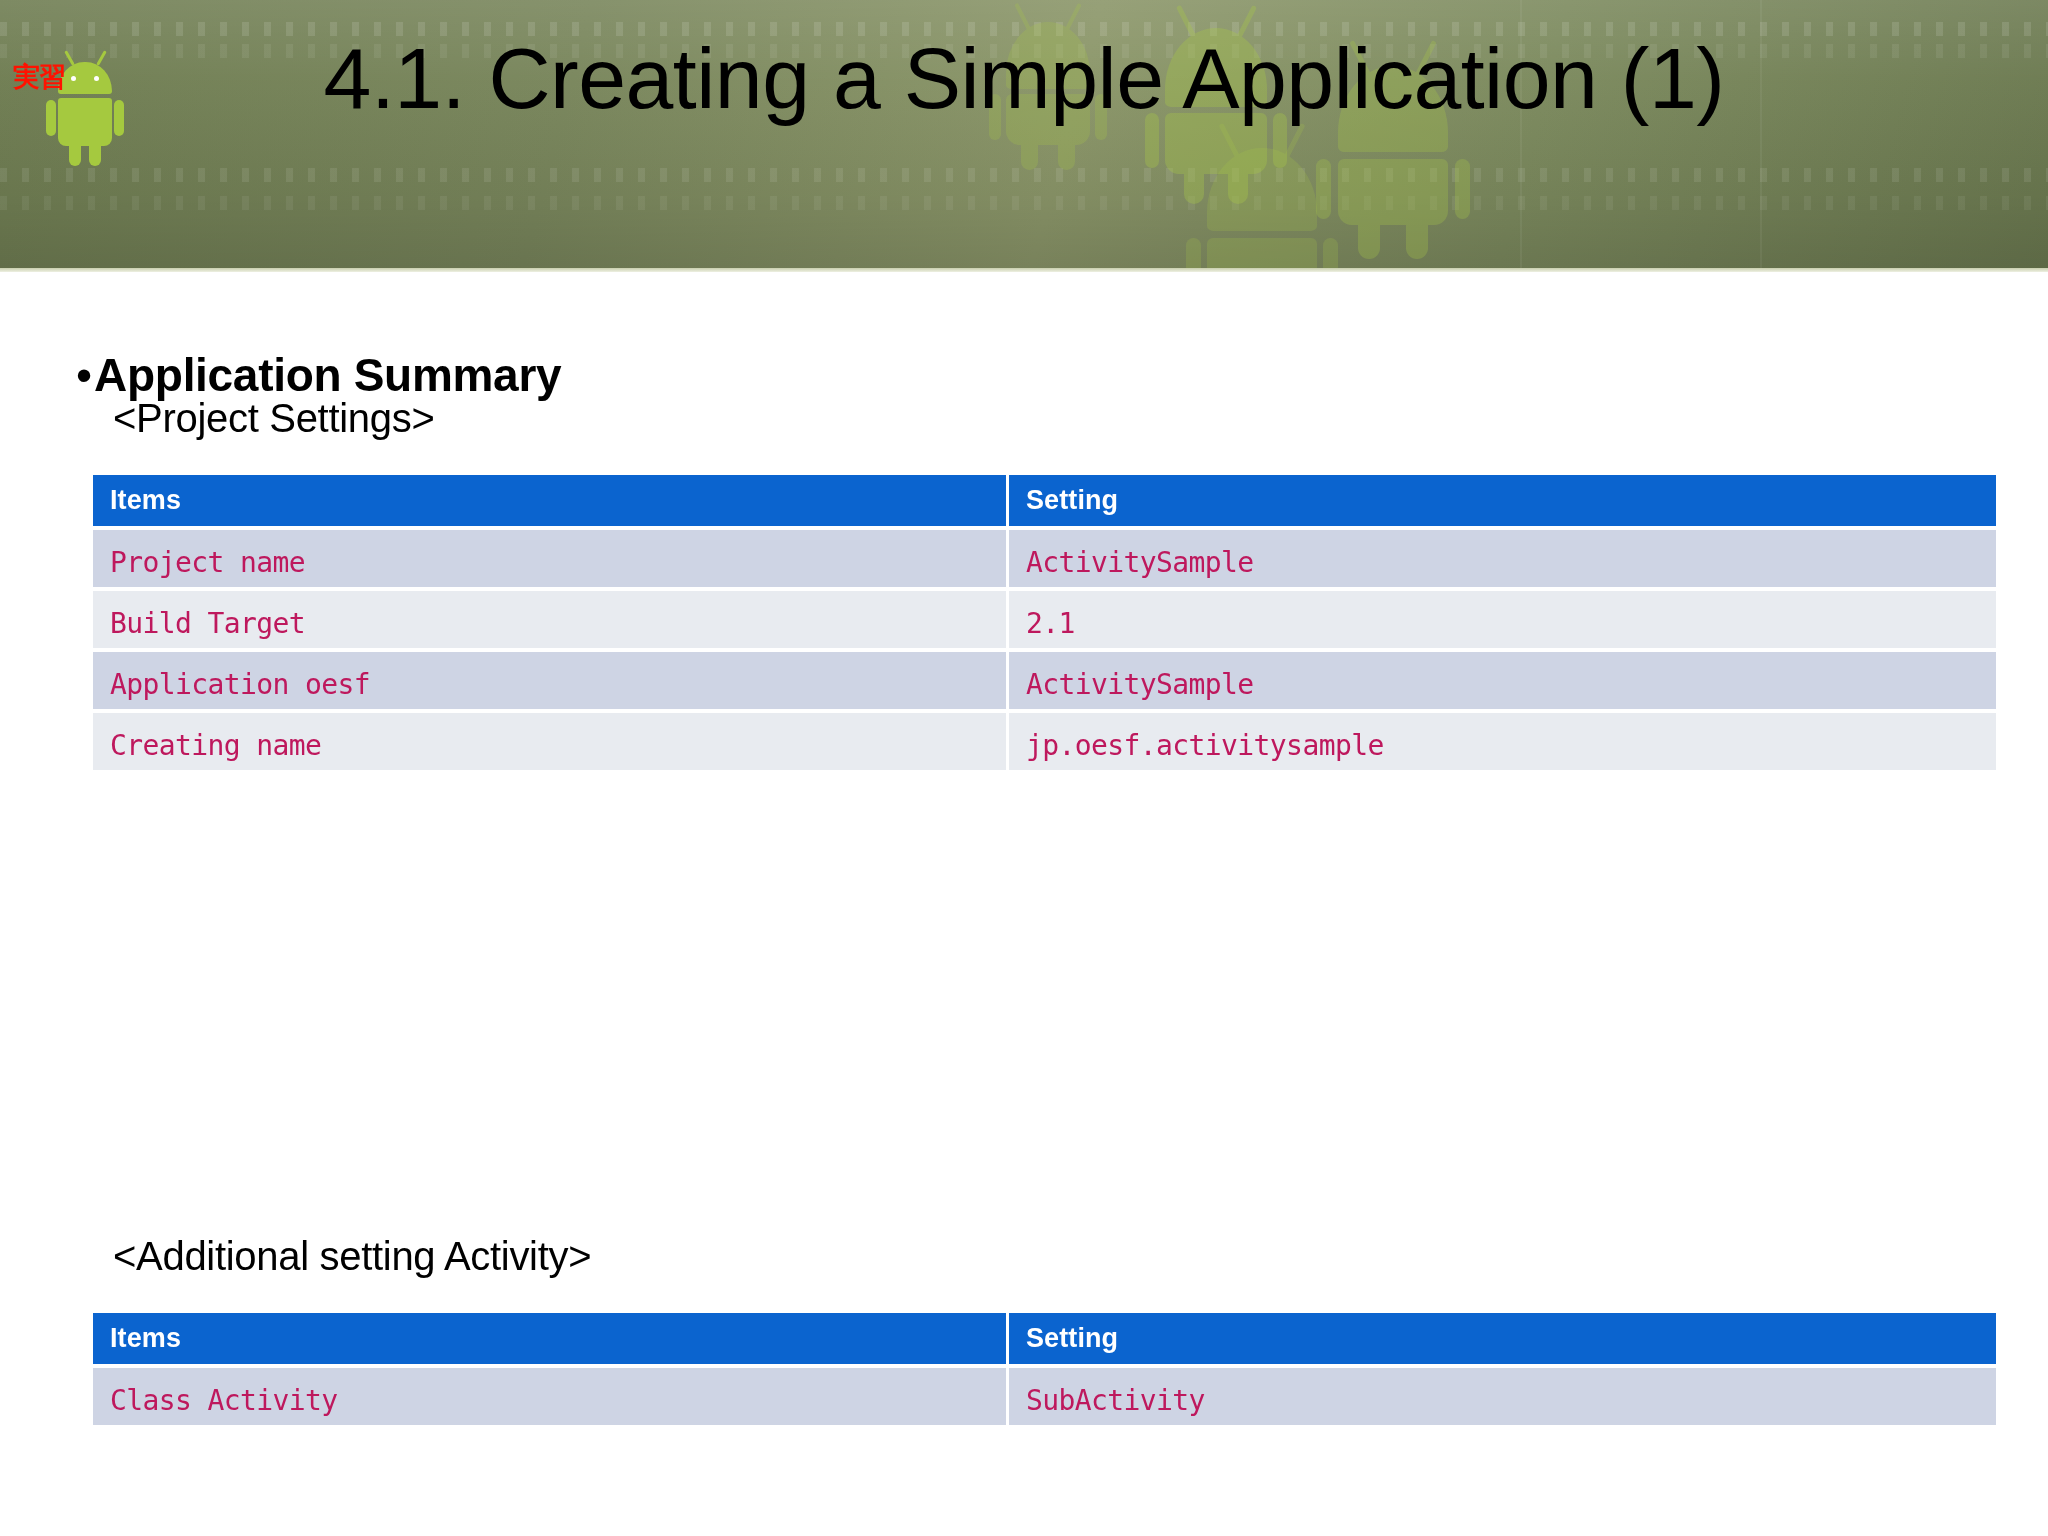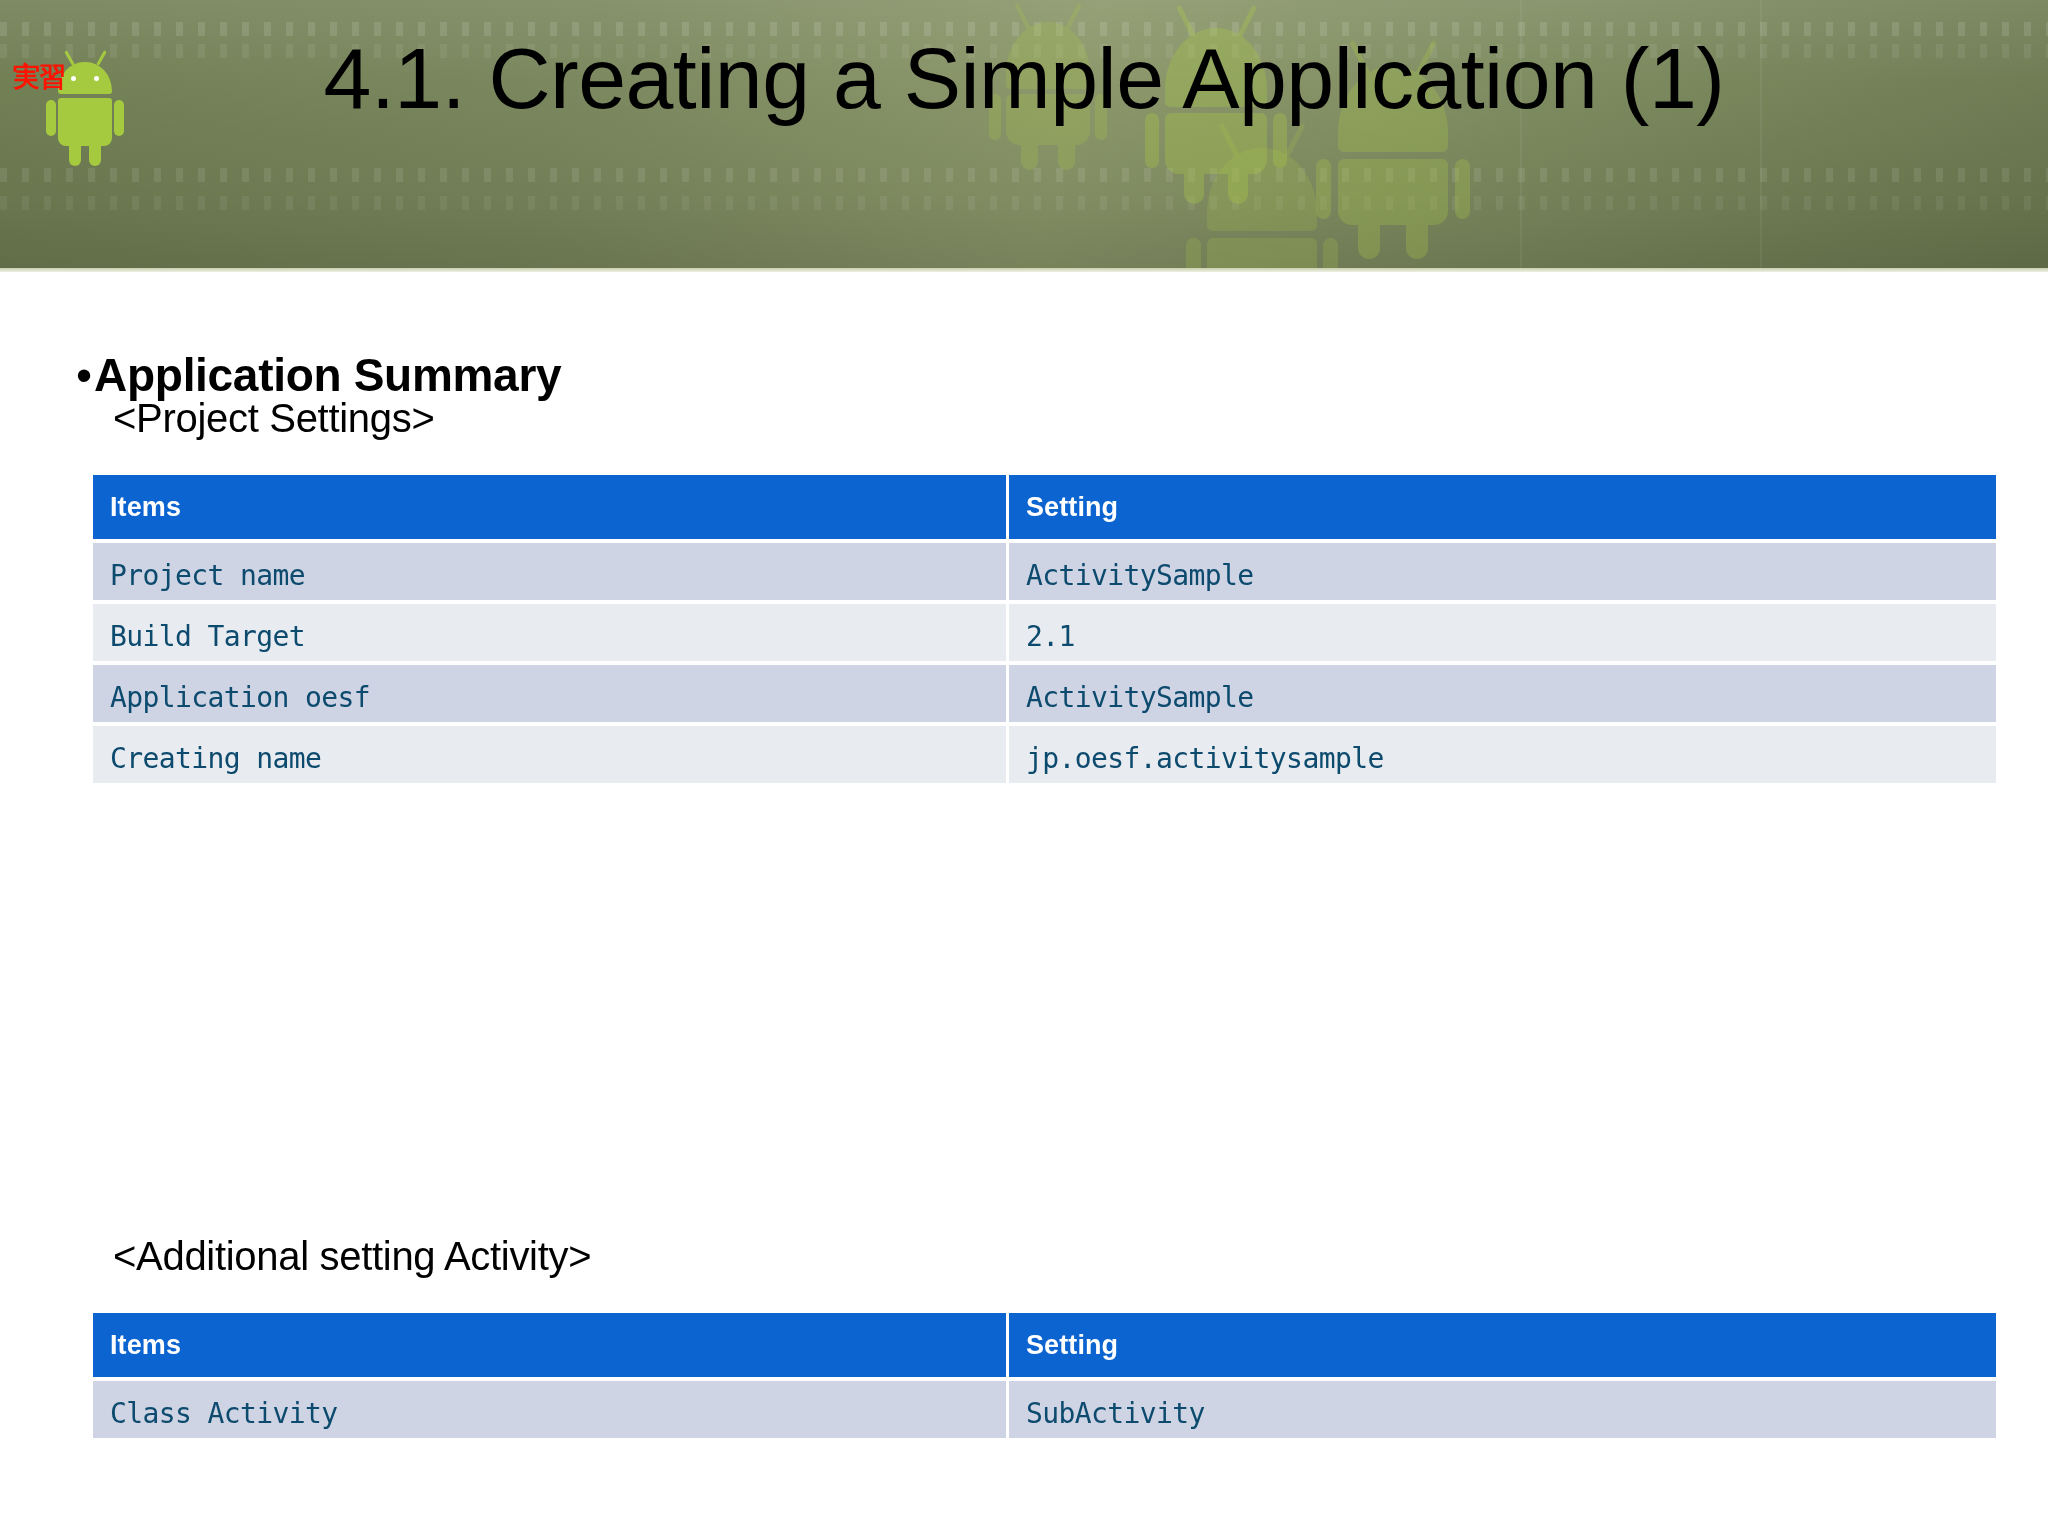--- a/index.html
+++ b/index.html
@@ -243,33 +243,33 @@
     border-spacing: 0;
   }
   .tbl.t1 { top: 203px; }
   .tbl.t2 { top: 1041px; }
 
   .tbl .hdr-cell {
     background: #0b64cf;
     color: #ffffff;
     font-size: 27px;
     font-weight: bold;
-    height: 64px;
+    height: 51px;
     padding: 0 0 0 17px;
     vertical-align: middle;
     text-align: left;
     letter-spacing: 0.1px;
     box-sizing: border-box;
   }
   .tbl .hdr-cell.col-a { border-right: 3px solid #ffffff; }
 
   .tbl .body-cell {
     font-family: "DejaVu Sans Mono", monospace;
     font-size: 28px;
-    color: #0c4a6e;
+    color: #be185d;
     height: 61px;
     padding: 8px 0 0 17px;
     vertical-align: middle;
     text-align: left;
     box-sizing: border-box;
     border-top: 4px solid #ffffff;
     letter-spacing: -0.6px;
   }
   .tbl .body-cell.col-a { border-right: 3px solid #ffffff; }
 

